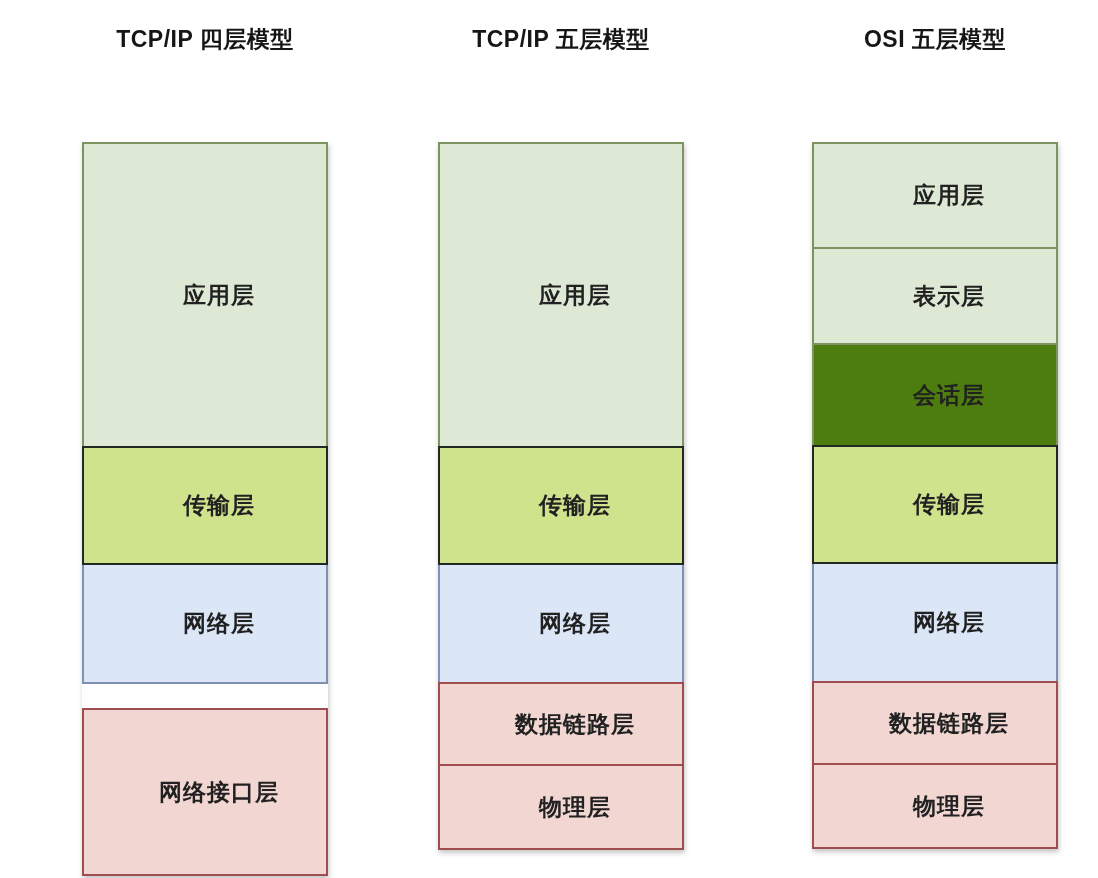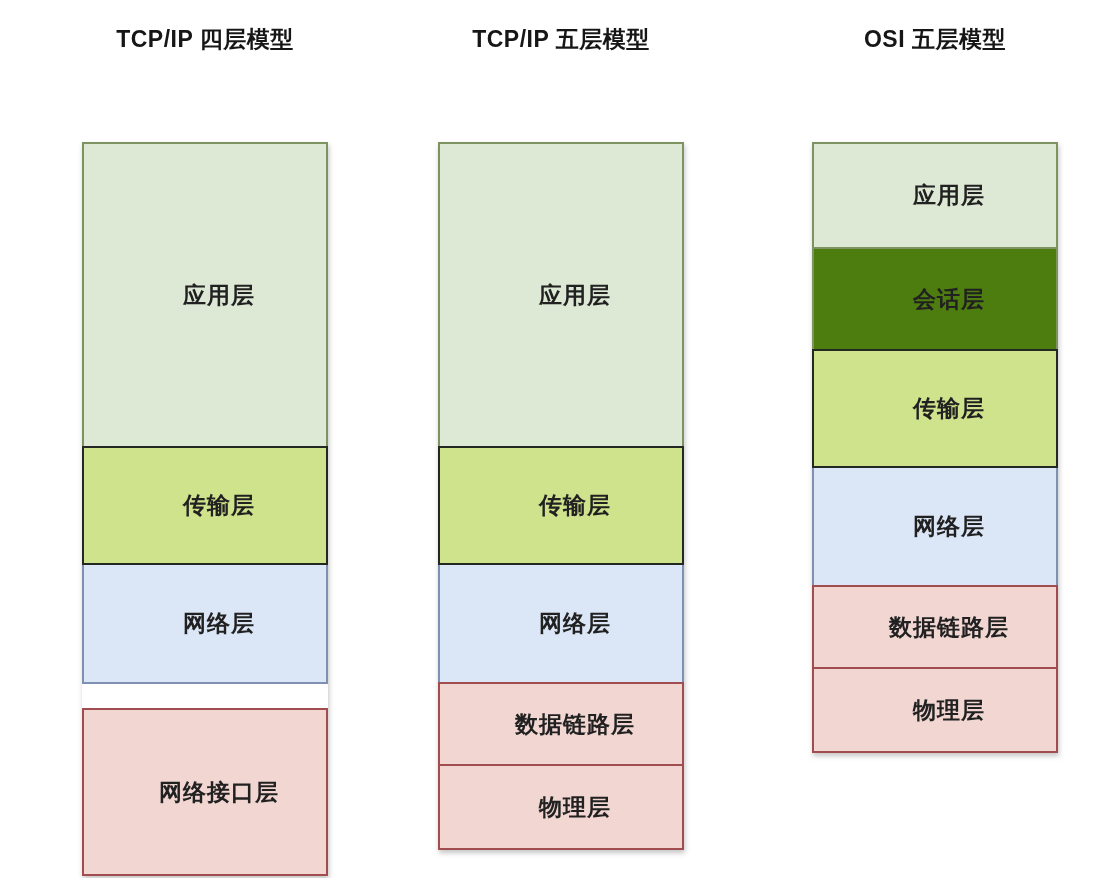--- a/index.html
+++ b/index.html
@@ -106,20 +106,23 @@
         </div>
       </div>
   </section>
 
   <section class="model-column col-2">
     <h2 class="column-title">OSI 五层模型</h2>
     <div class="stack">
         <div class="layer" style="height: 107px; background: rgb(221, 233, 213); border-color: rgb(125, 148, 96);">
           <span class="layer-label">应用层</span>
         </div>
+        <div class="layer overlap" style="height: 98px; background: rgb(221, 233, 213); border-color: rgb(125, 148, 96);">
+          <span class="layer-label">表示层</span>
+        </div>
         <div class="layer overlap" style="height: 104px; background: #4d7c0f; border-color: rgb(125, 148, 96);">
           <span class="layer-label">会话层</span>
         </div>
         <div class="layer overlap z-top" style="height: 119px; background: rgb(207, 226, 140); border-color: rgb(35, 40, 35);">
           <span class="layer-label">传输层</span>
         </div>
         <div class="layer overlap" style="height: 121px; background: rgb(219, 230, 246); border-color: rgb(126, 145, 179);">
           <span class="layer-label">网络层</span>
         </div>
         <div class="layer overlap" style="height: 84px; background: rgb(241, 214, 210); border-color: rgb(161, 77, 80);">

